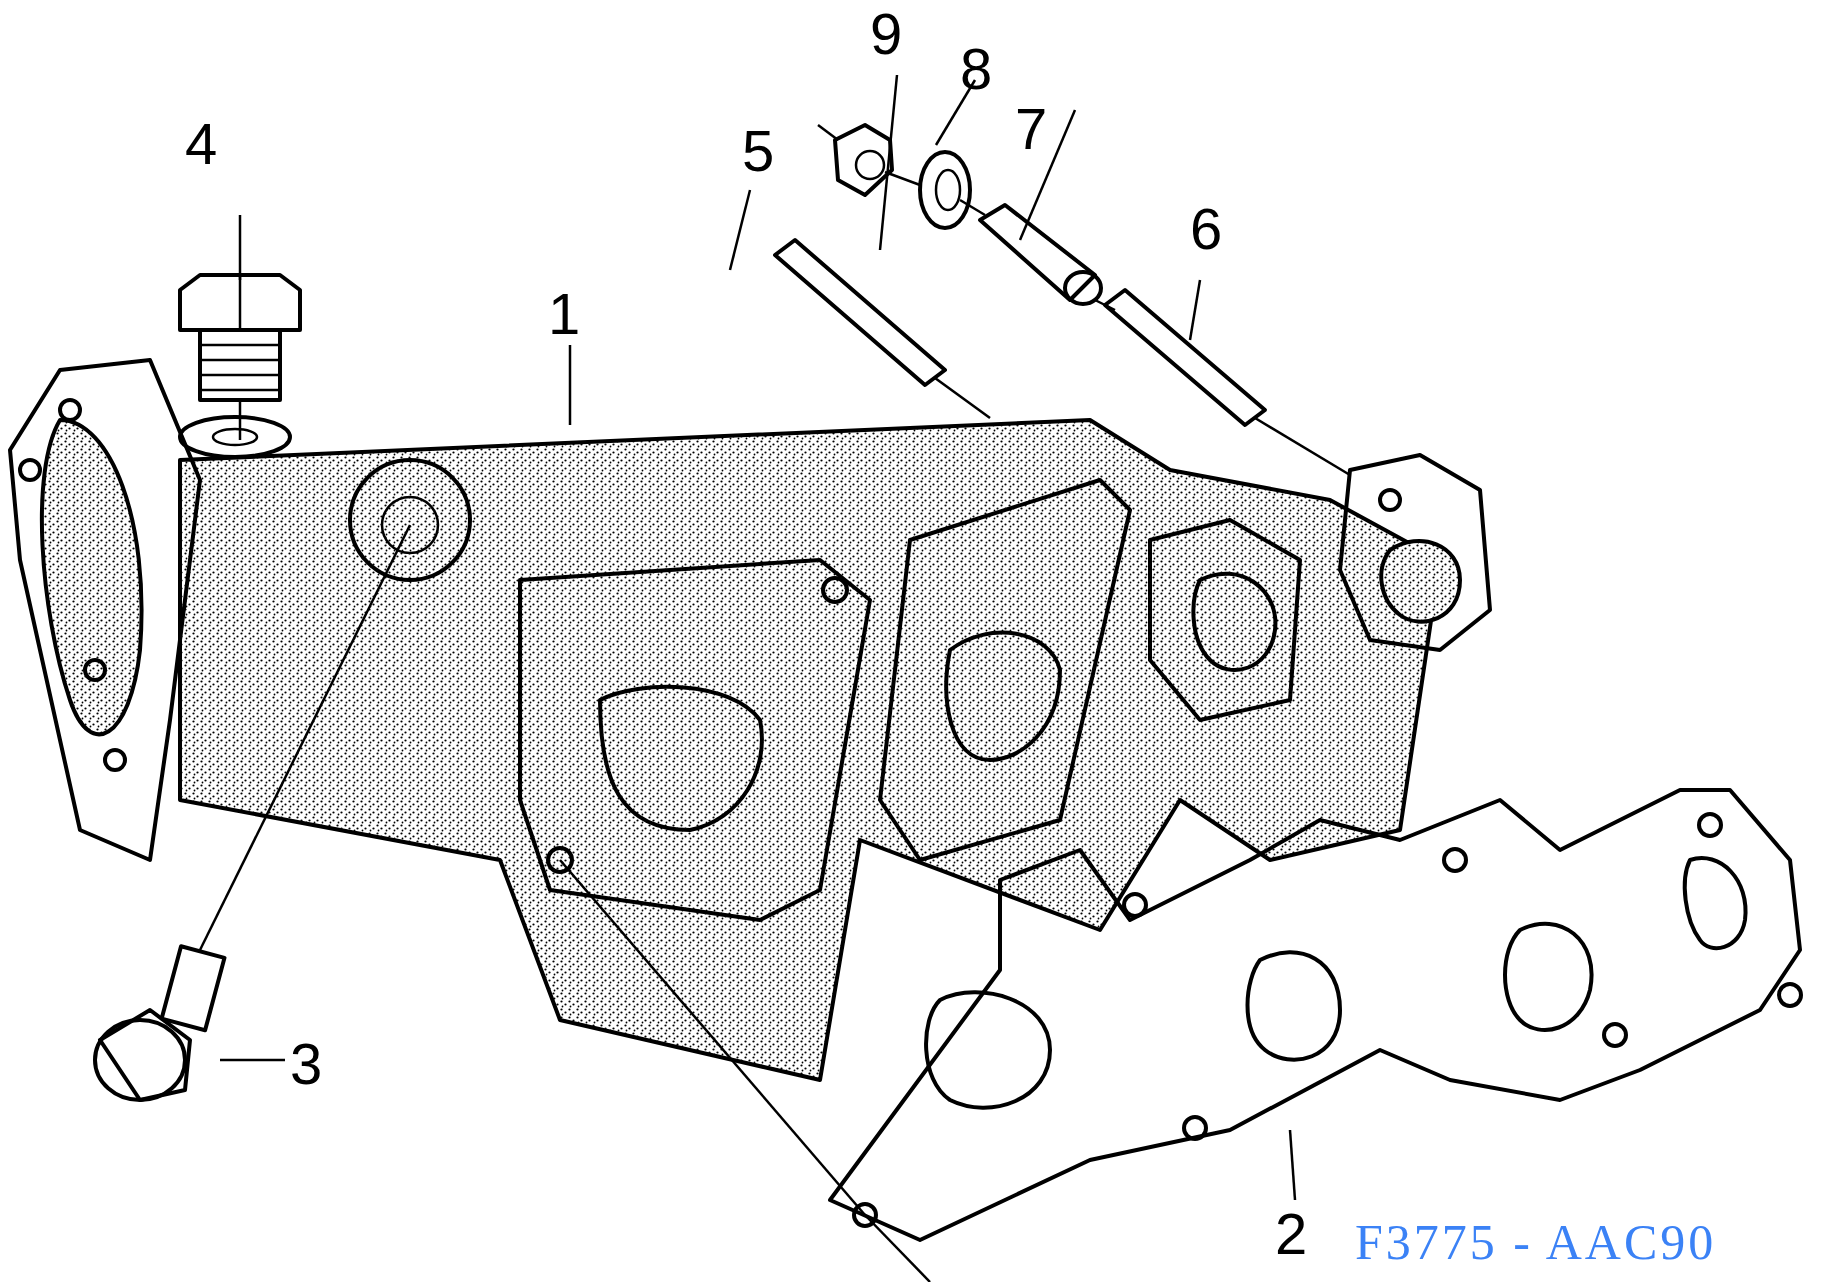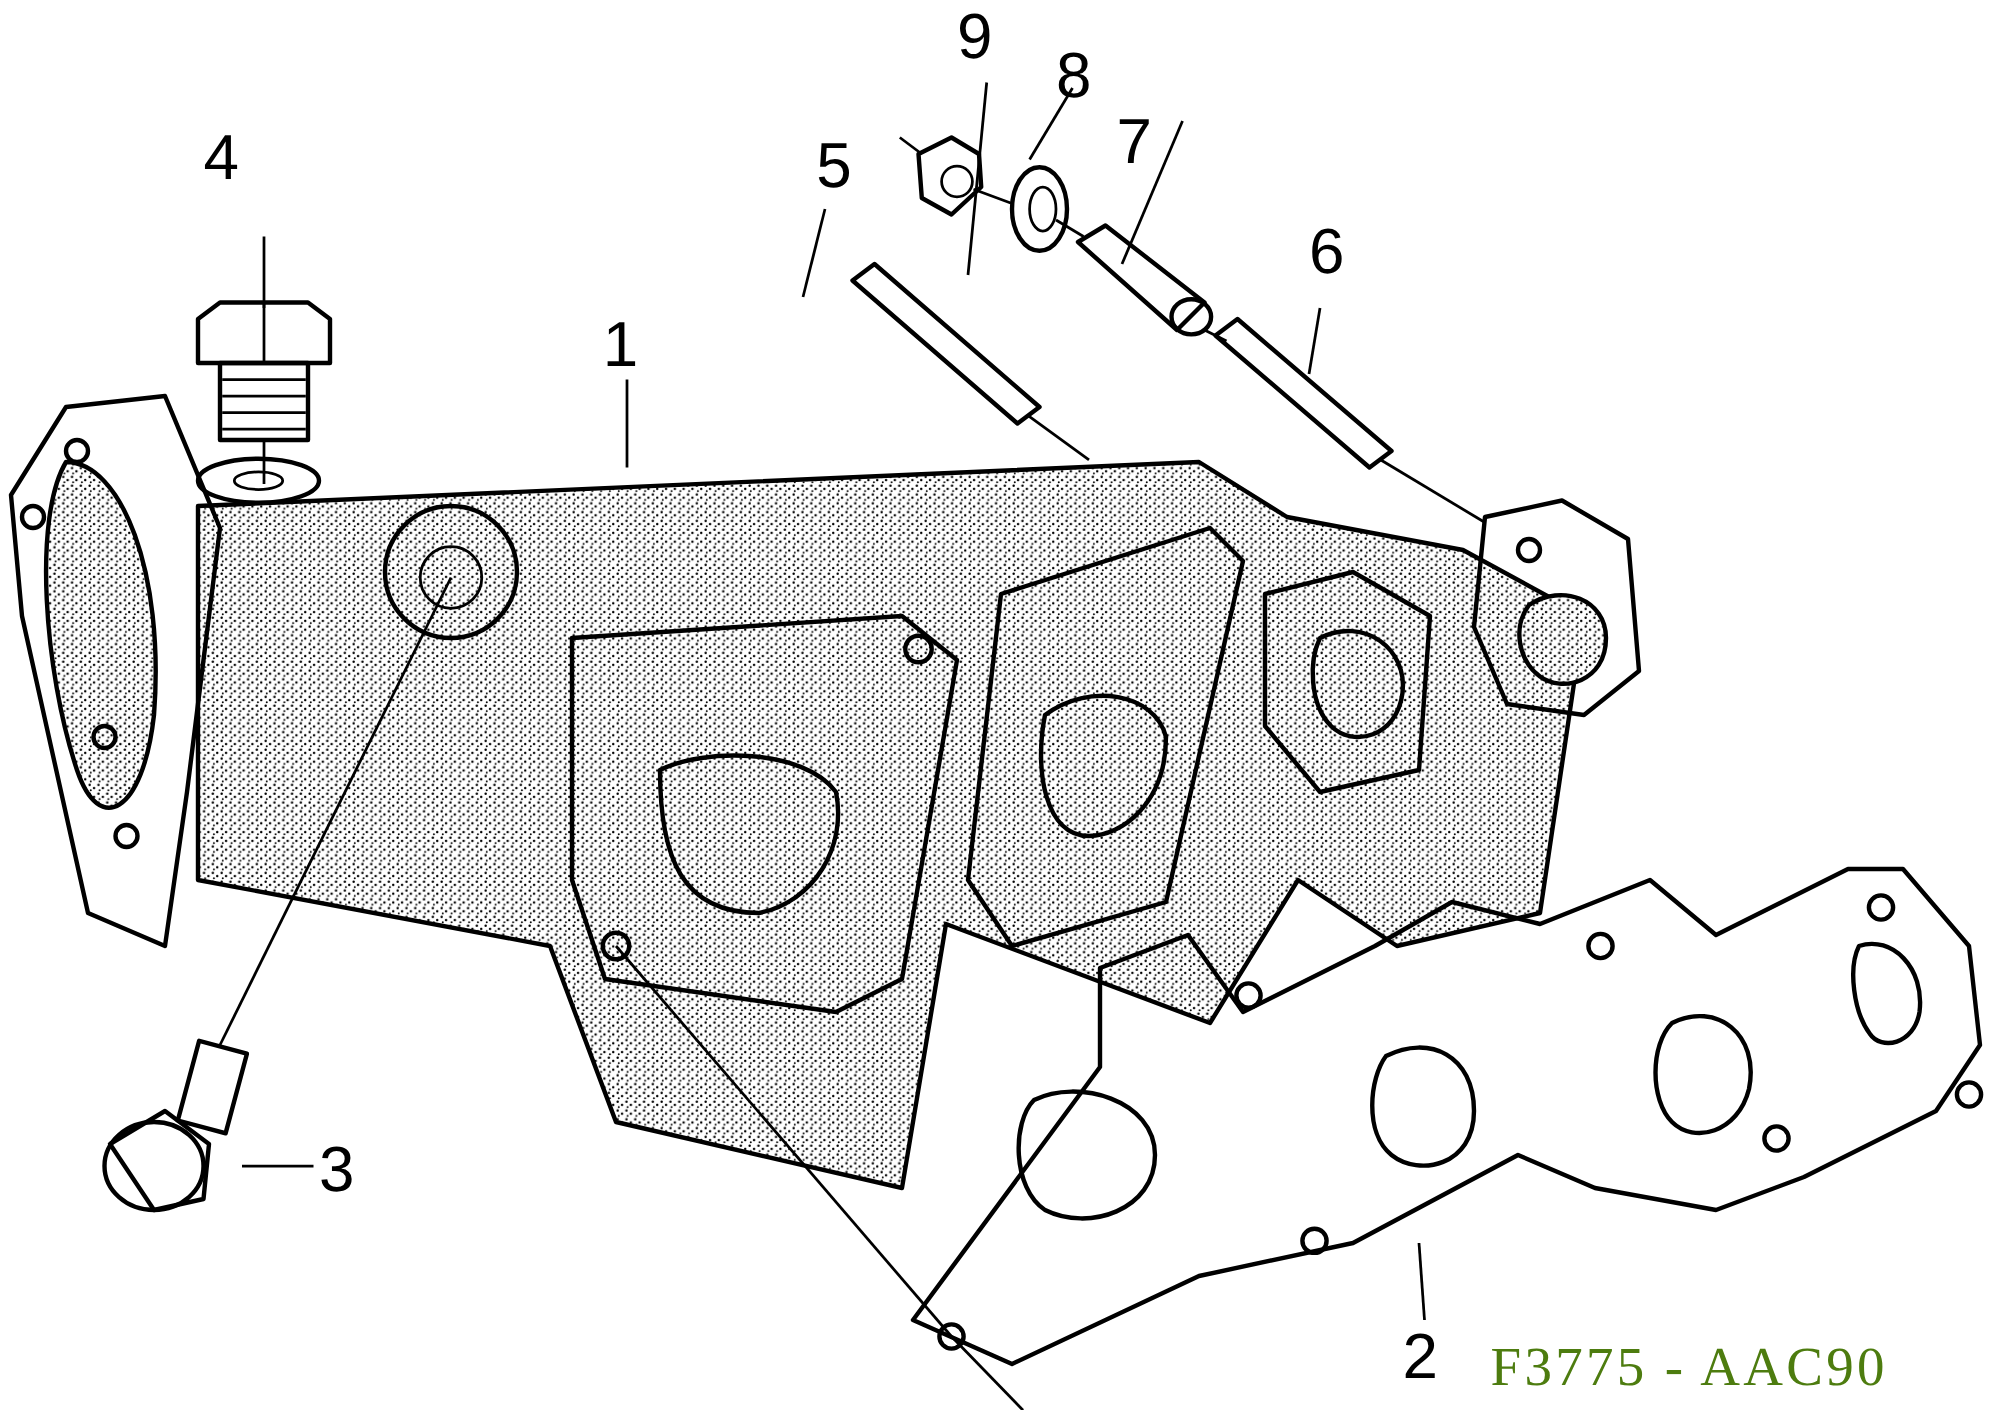--- a/index.html
+++ b/index.html
@@ -1,19 +1,19 @@
 <!DOCTYPE html>
 <html><head>
 <meta charset="utf-8">
 <style>
   html,body{margin:0;padding:0;background:#fff;}
   body{width:1824px;height:1282px;position:relative;overflow:hidden;font-family:"Liberation Sans",sans-serif;}
   svg{position:absolute;left:0;top:0;}
   .callout{position:absolute;font-family:"Liberation Sans",sans-serif;font-size:58px;color:#000;line-height:1;}
-  .code{position:absolute;font-family:"Liberation Serif",serif;font-size:50px;color:#4d7c0f;letter-spacing:3px;white-space:nowrap;}
+  .code{position:absolute;font-family:"Liberation Serif",serif;font-size:50px;color:#3b82f6;letter-spacing:3px;white-space:nowrap;}
   .ln{stroke:#000;stroke-width:4;fill:none;stroke-linejoin:round;stroke-linecap:round;}
   .thin{stroke:#000;stroke-width:2.5;fill:none;}
   .tex{fill:url(#stipple);}
 </style>
 </head>
 <body>
 
 <svg width="1824" height="1282" viewBox="0 0 1824 1282">
   <defs>
     <pattern id="stipple" width="8" height="8" patternUnits="userSpaceOnUse">

